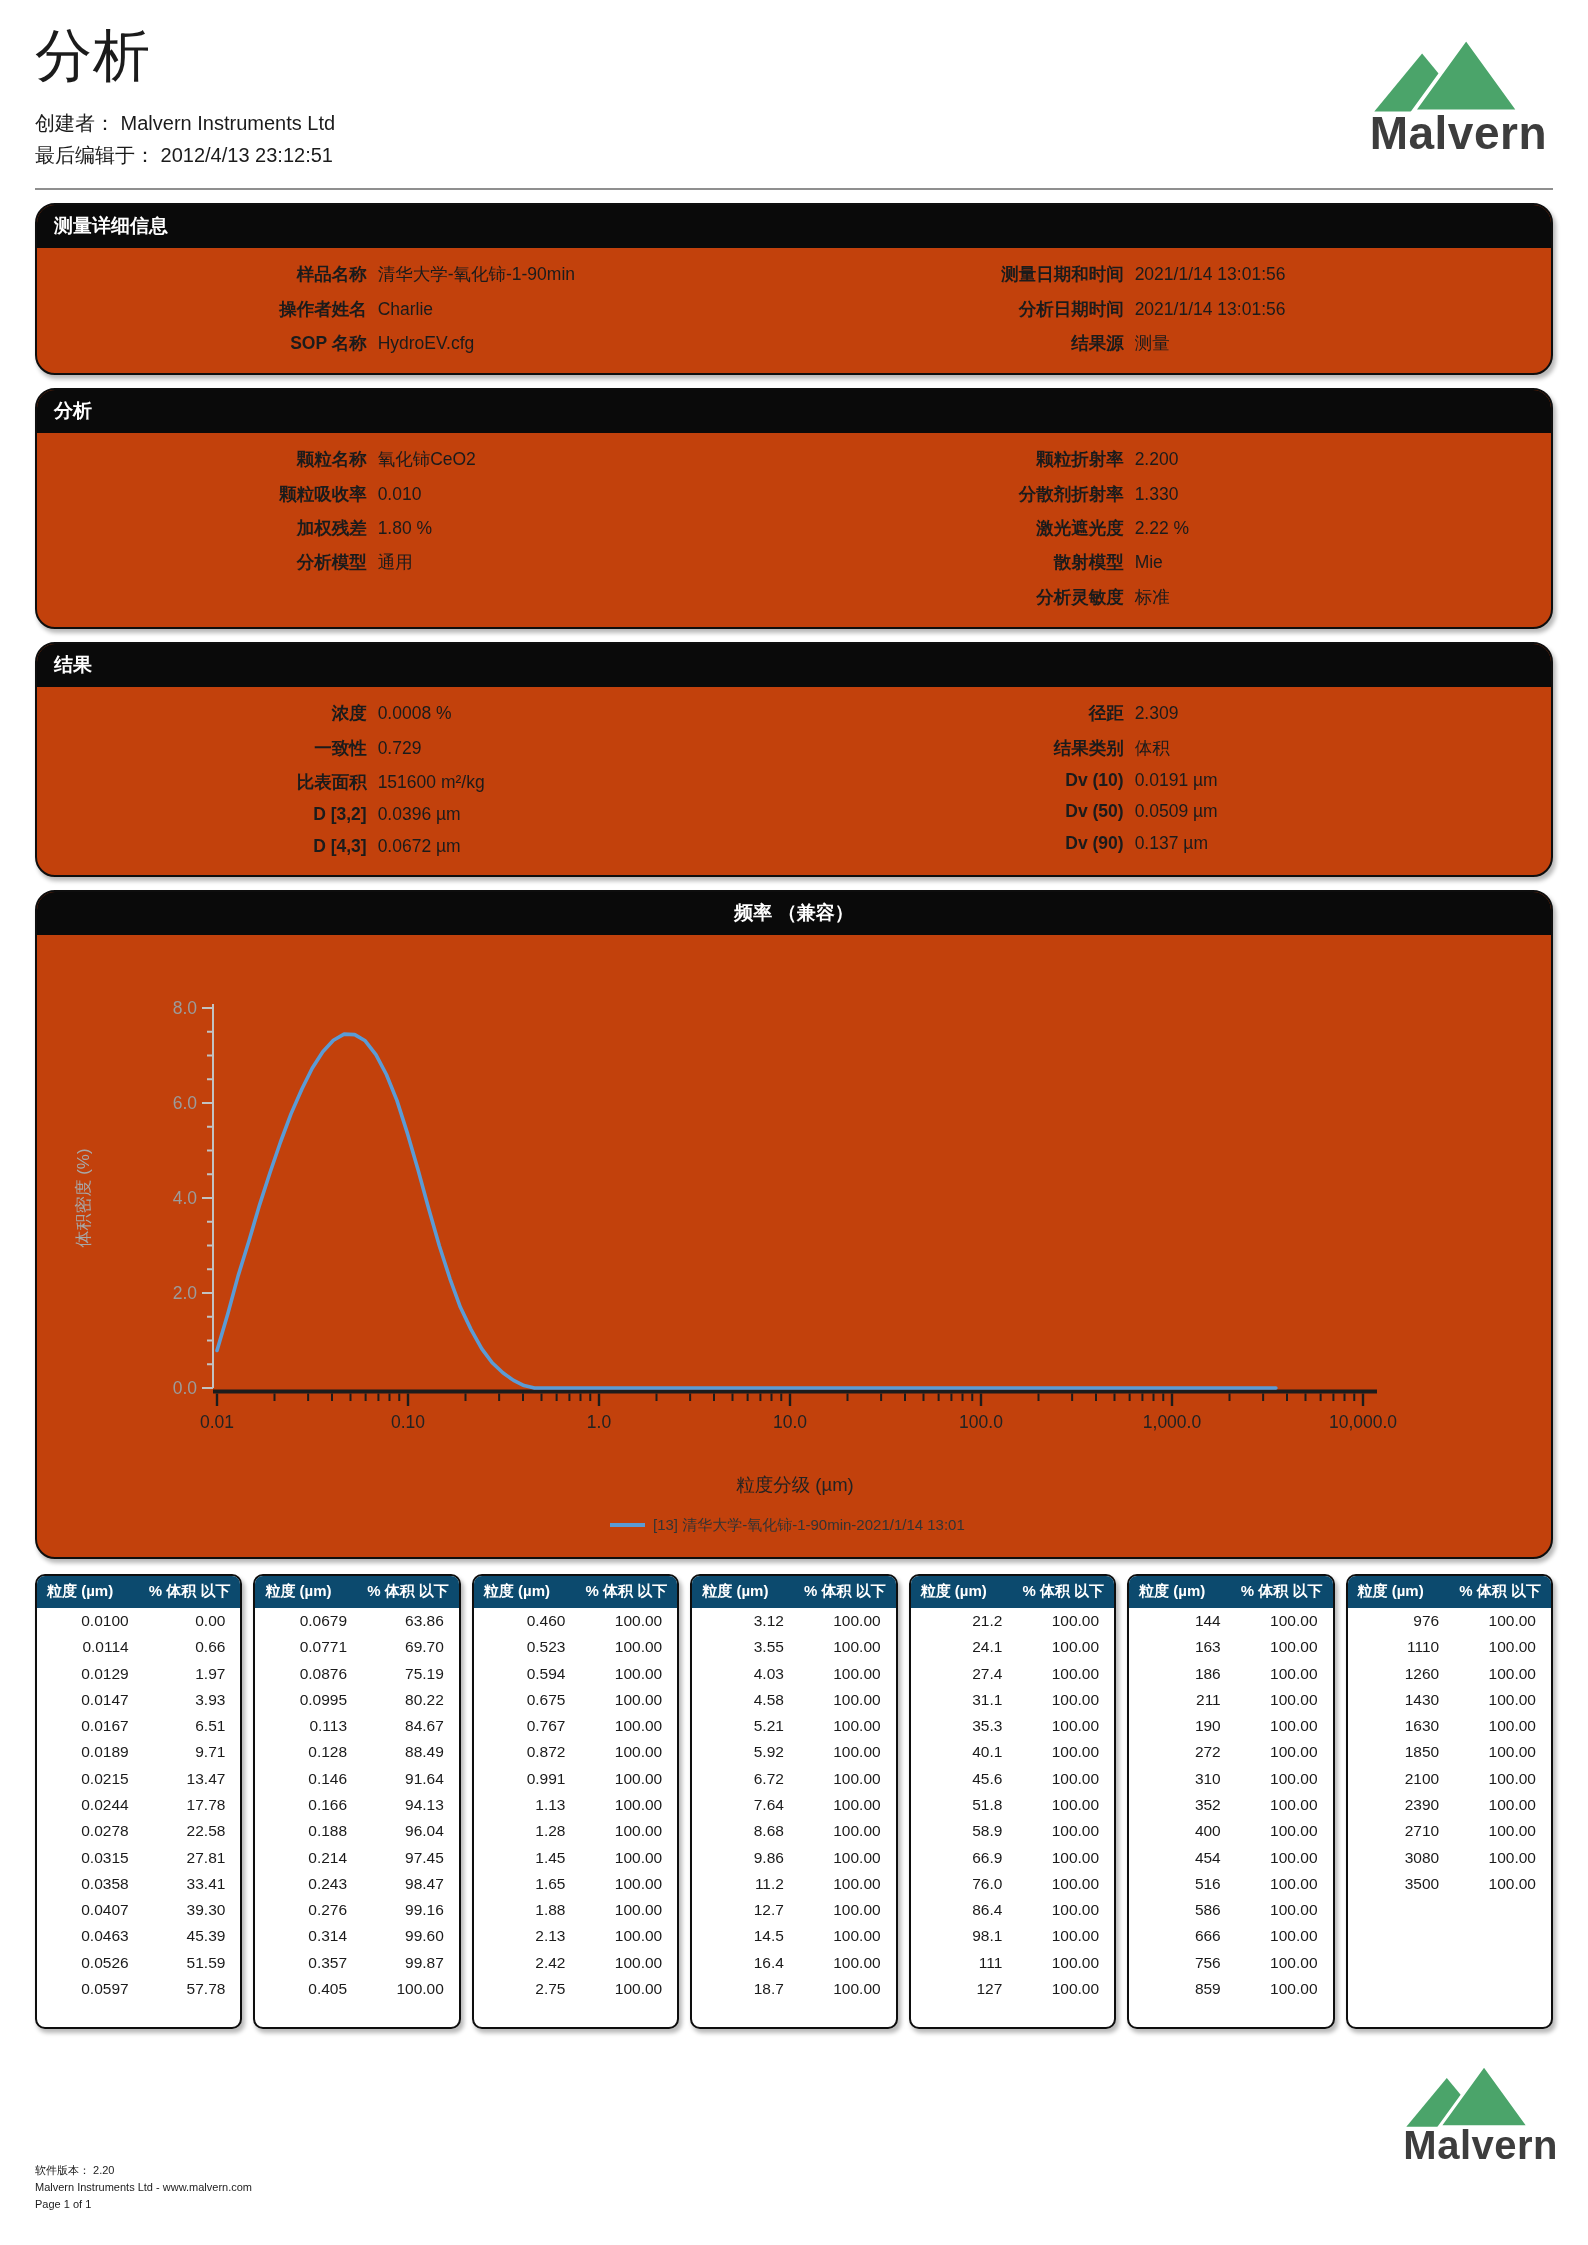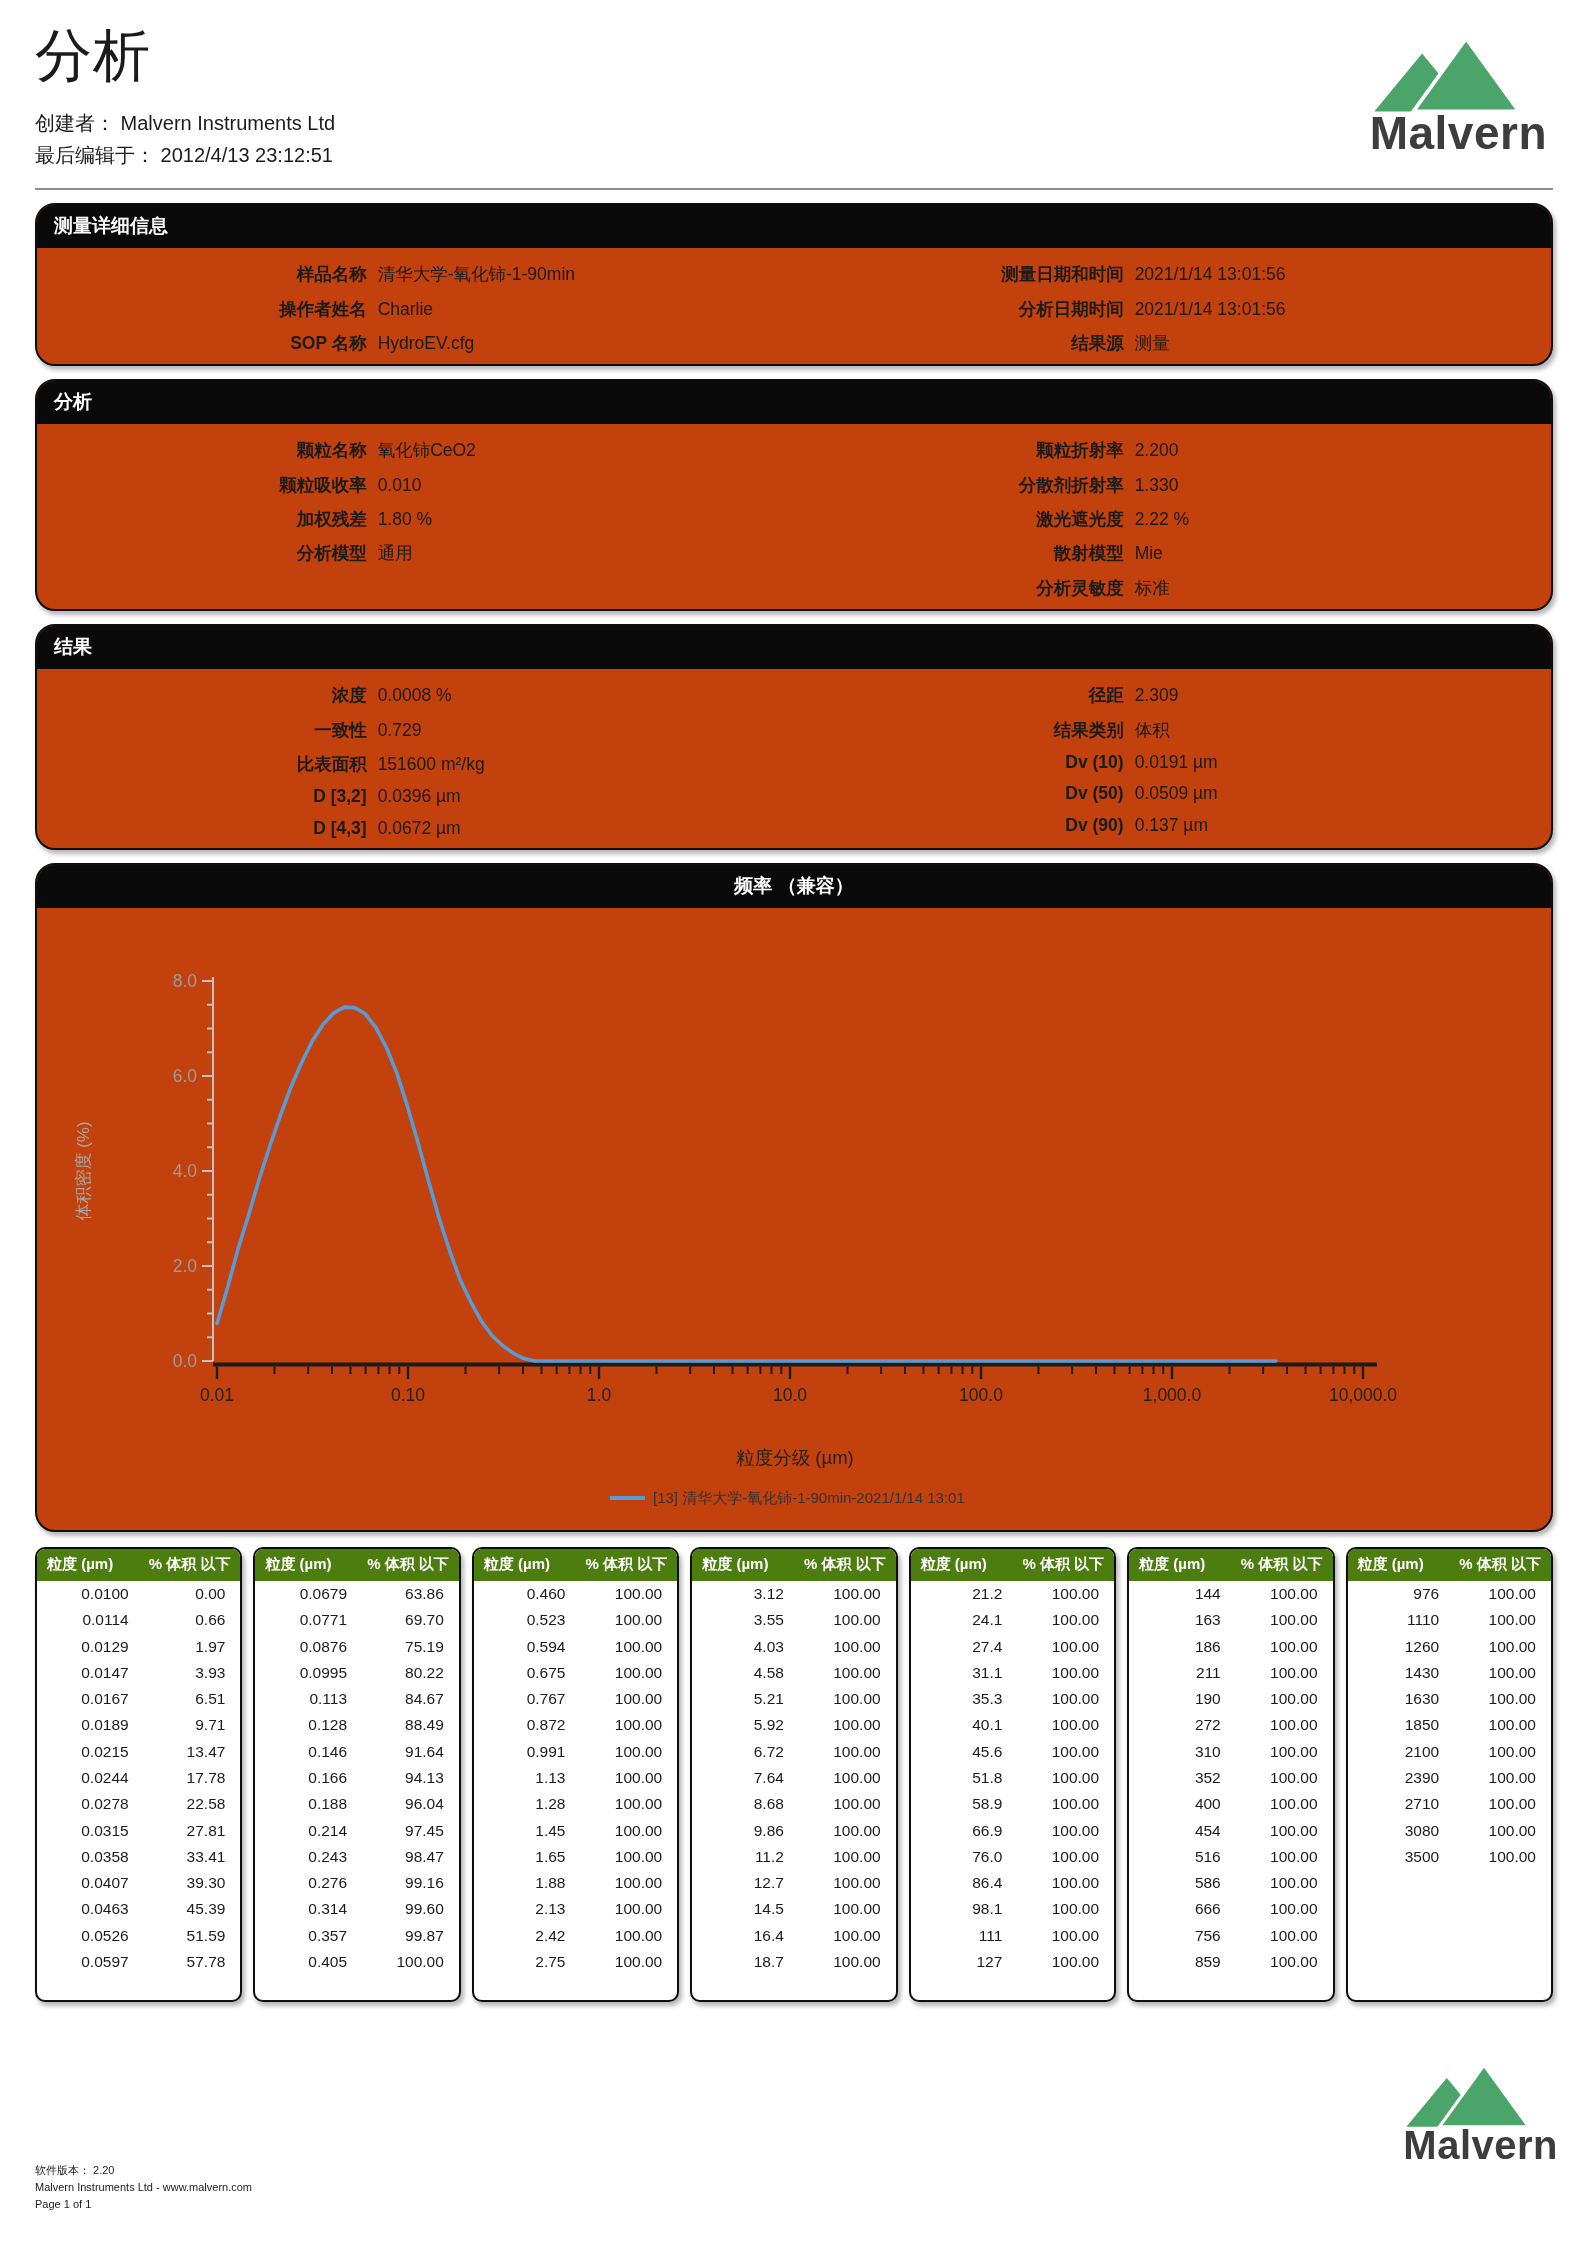--- a/index.html
+++ b/index.html
@@ -27,39 +27,39 @@
   .panel {
     border:2.5px solid #0e0e0e; border-radius:20px; overflow:hidden;
     box-shadow:2.5px 4px 4px rgba(0,0,0,0.28);
     margin-top:13px; background:#c2410c;
   }
   .panel-header {
     background:#0a0a0a; color:#ffffff; font-weight:700;
     font-size:19px; padding:8px 17px 9px;
   }
   .panel-header.center { text-align:center; }
-  .panel-body { display:flex; padding:9px 0 4px; }
+  .panel-body { display:flex; padding:9px 0 13px; }
   .kv-col { width:50%; }
   .kv-row { display:flex; align-items:baseline; padding:5.2px 0; font-size:17.5px; }
   .kv-label { width:45%; text-align:right; font-weight:700; padding-right:11px; box-sizing:border-box; white-space:nowrap; }
   .kv-value { flex:1; text-align:left; white-space:nowrap; }
 
   
   .chart-body { padding:0; }
   .chart-body svg { display:block; }
 
   
   .tables { display:flex; gap:11px; margin-top:15px; }
   .tcol {
     flex:1; border:2.5px solid #0e0e0e; border-radius:10px; overflow:hidden;
     box-shadow:2.5px 4px 4px rgba(0,0,0,0.28); background:#fff;
     height:455px; box-sizing:border-box;
   }
   .tcol-header {
-    background:#4d7c0f; color:#fff; font-weight:700; font-size:15px;
+    background:#0c4a6e; color:#fff; font-weight:700; font-size:15px;
     padding:6px 10px 7px; display:flex; justify-content:space-between; white-space:nowrap;
   }
   .trow { display:grid; grid-template-columns:48% 52%; font-size:15.5px; padding:4.15px 0; }
   .trow .size { text-align:right; padding-right:6px; }
   .trow .pct  { text-align:right; padding-right:15px; }
 
   
   .footer-text { position:absolute; left:35px; bottom:32px; font-size:11px; line-height:1.55; }
   .footer-logo { position:absolute; right:30px; bottom:80px; }
 </style>

